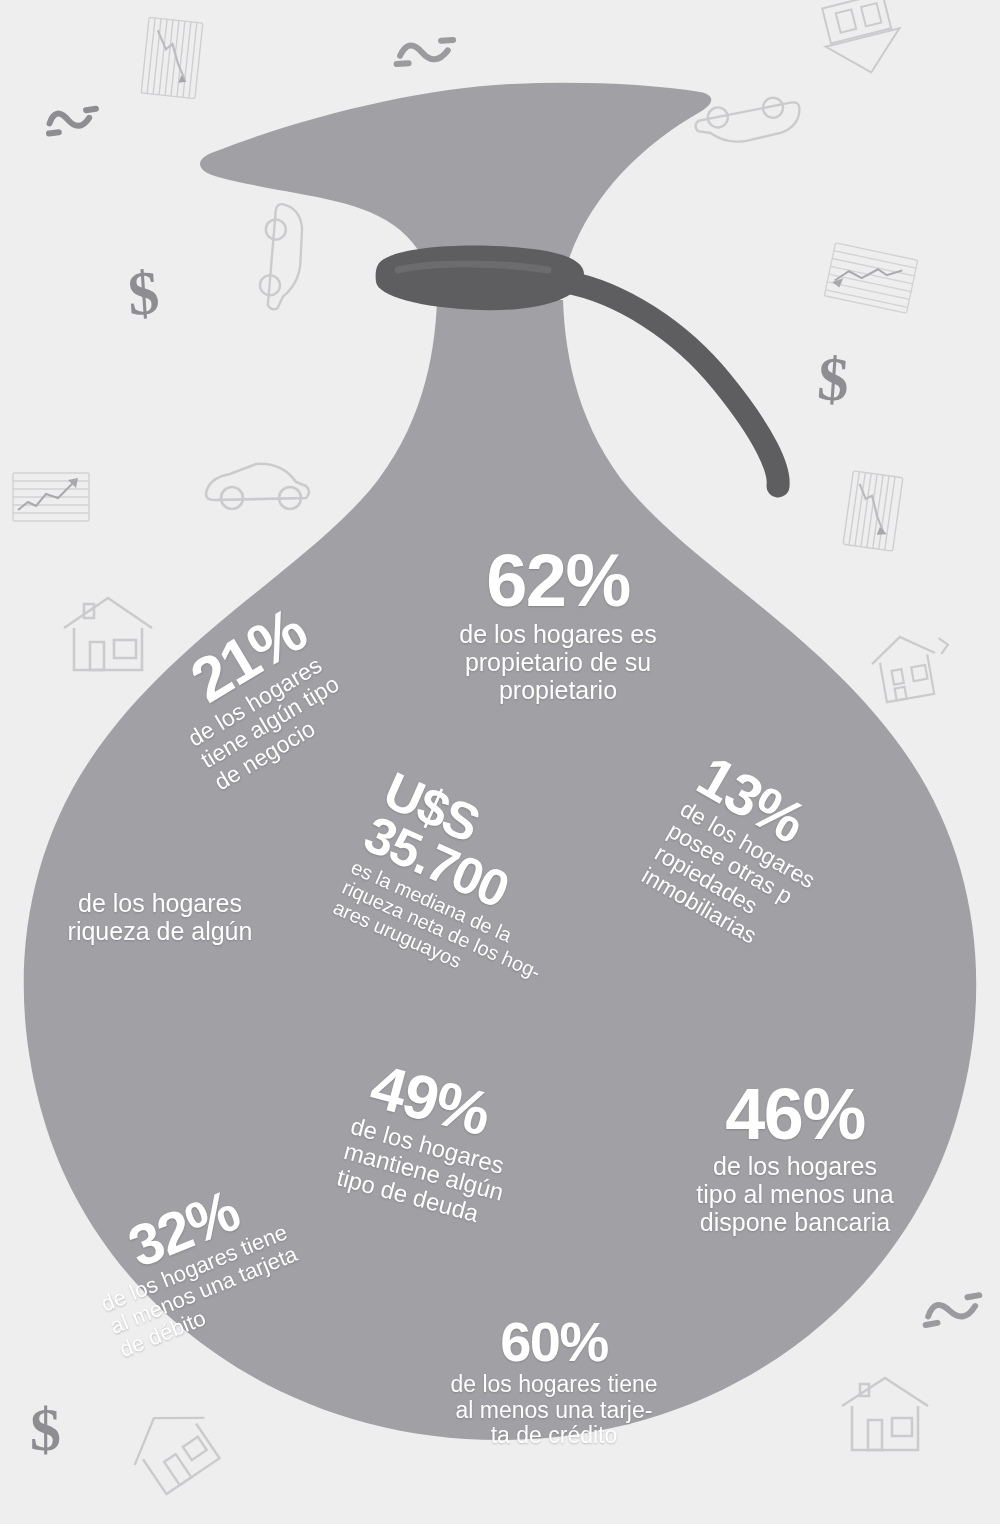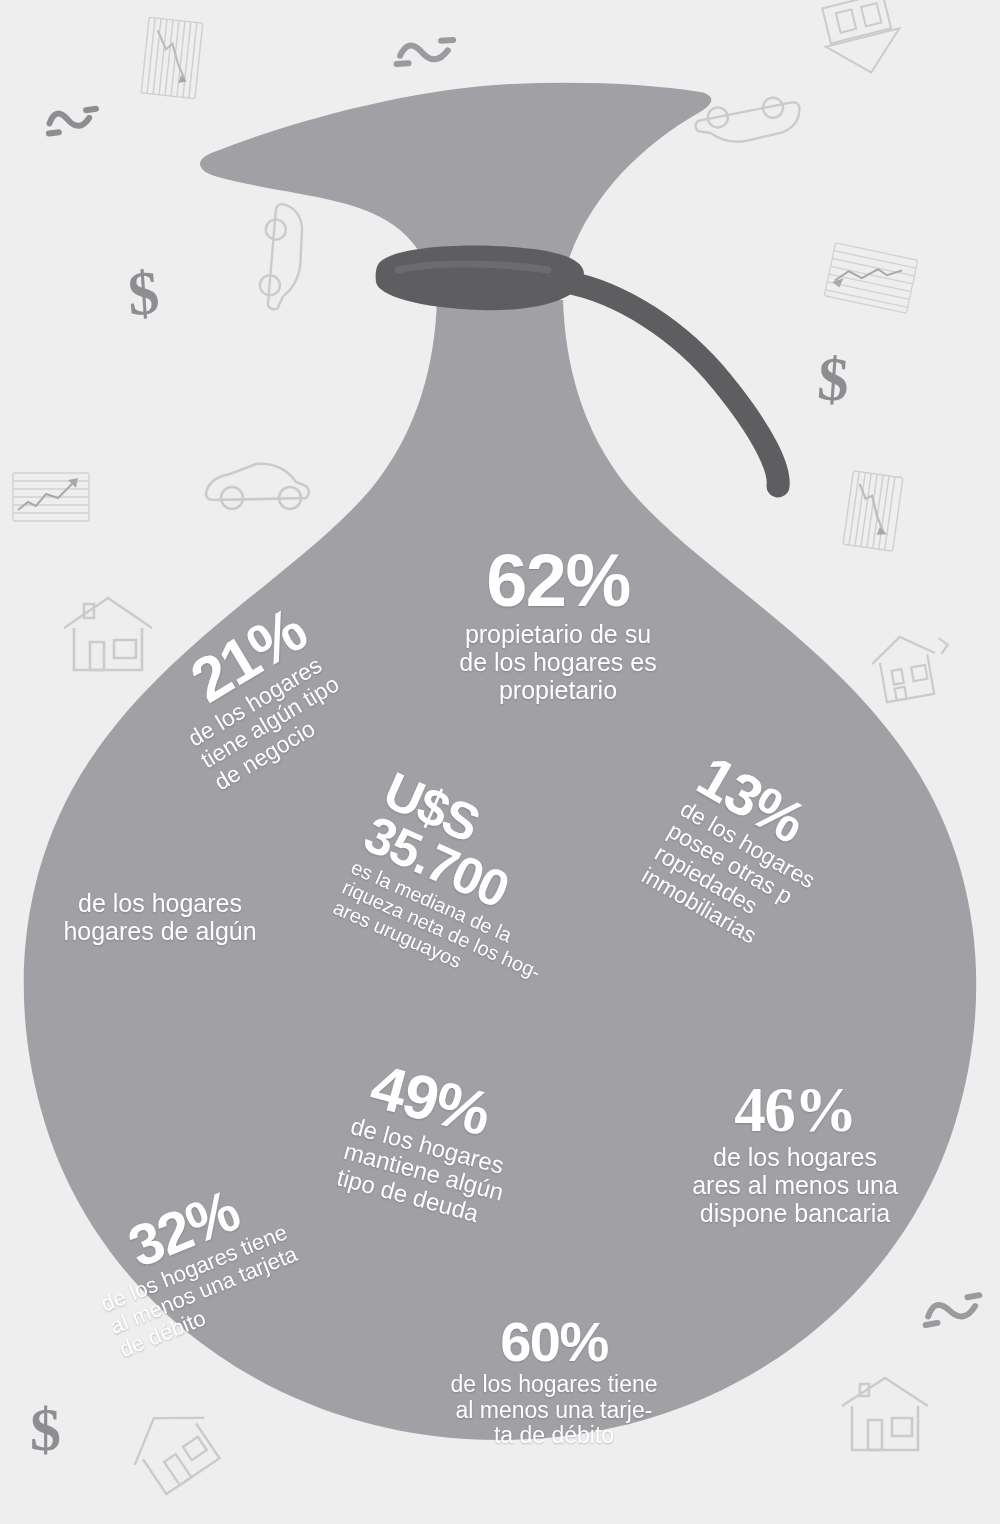--- a/index.html
+++ b/index.html
@@ -79,21 +79,21 @@
 
   #stat-13  { left:660px; top:800px;  width:255px; transform:rotate(30deg); transform-origin:50% 50%; }
   #stat-13 .big   { font-size:58px; text-align:left; }
   #stat-13 .small { font-size:23px; text-align:left; margin-top:1px; }
 
   #stat-49  { left:348px; top:1083px; width:250px; transform:rotate(15deg); transform-origin:50% 50%; }
   #stat-49 .big   { font-size:62px; text-align:left; padding-left:10px; }
   #stat-49 .small { font-size:24px; text-align:left; margin-top:2px; }
 
   #stat-46  { left:645px; top:1080px; width:300px; }
-  #stat-46 .big   { font-size:63px;font-family:Liberation Serif, serif; }
+  #stat-46 .big   { font-size:72px; }
   #stat-46 .small { font-size:25px; margin-top:3px; }
 
   #stat-32  { left:92px;  top:1190px; width:250px; transform:rotate(-22deg); transform-origin:50% 50%; }
   #stat-32 .big   { font-size:58px; text-align:left; padding-left:48px; }
   #stat-32 .small { font-size:22px; text-align:left; margin-top:1px; }
 
   #stat-60  { left:414px; top:1315px; width:280px; }
   #stat-60 .big   { font-size:56px; }
   #stat-60 .small { font-size:23px; margin-top:3px; }
 </style>
@@ -277,39 +277,39 @@
                C375,274 376,266 380,262 Z" fill="#5e5e60"></path>
       <path d="M398,270 C430,262 500,262 548,270" fill="none" stroke="#6c6c6e" stroke-width="7" stroke-linecap="round"></path>
     </svg>
   </div>
 
   <div class="stats-layer">
 
     <div class="stat" id="stat-62">
       <span class="big">62%</span>
       <span class="small">
+        <span>de los hogares es</span>
         <span>propietario de su</span>
-        <span>de los hogares es</span>
         <span>propietario</span>
       </span>
     </div>
 
     <div class="stat" id="stat-21">
       <span class="big">21%</span>
       <span class="small">
         <span>de los hogares</span>
         <span>tiene algún tipo</span>
         <span>de negocio</span>
       </span>
     </div>
 
     <div class="stat" id="stat-57">
       <span class="small">
         <span>de los hogares</span>
-        <span>hogares de algún</span>
+        <span>riqueza de algún</span>
       </span>
     </div>
 
     <div class="stat" id="stat-uss">
       <span class="big">U$S</span>
       <span class="big">35.700</span>
       <span class="small">
         <span>es la mediana de la</span>
         <span>riqueza neta de los hog-</span>
         <span>ares uruguayos</span>
@@ -332,38 +332,38 @@
         <span>de los hogares</span>
         <span>mantiene algún</span>
         <span>tipo de deuda</span>
       </span>
     </div>
 
     <div class="stat" id="stat-46">
       <span class="big">46%</span>
       <span class="small">
         <span>de los hogares</span>
-        <span>ares al menos una</span>
+        <span>tipo al menos una</span>
         <span>dispone bancaria</span>
       </span>
     </div>
 
     <div class="stat" id="stat-32">
       <span class="big">32%</span>
       <span class="small">
         <span>de los hogares tiene</span>
         <span>al menos una tarjeta</span>
         <span>de débito</span>
       </span>
     </div>
 
     <div class="stat" id="stat-60">
       <span class="big">60%</span>
       <span class="small">
         <span>de los hogares tiene</span>
         <span>al menos una tarje-</span>
-        <span>ta de débito</span>
+        <span>ta de crédito</span>
       </span>
     </div>
 
   </div>
 
 </div>
 
 </body></html>

